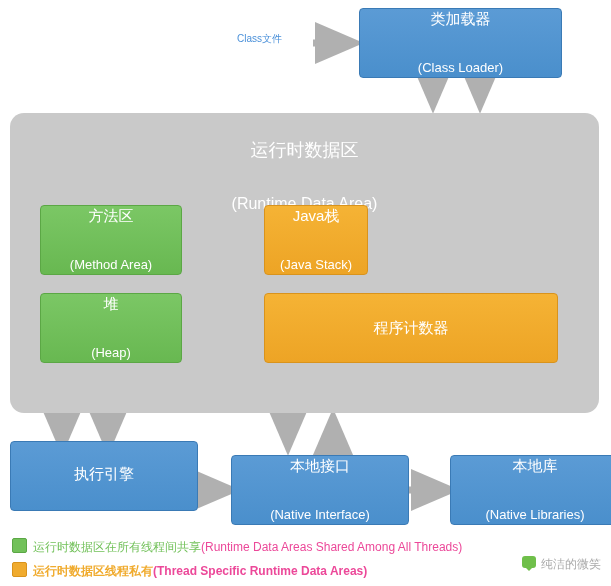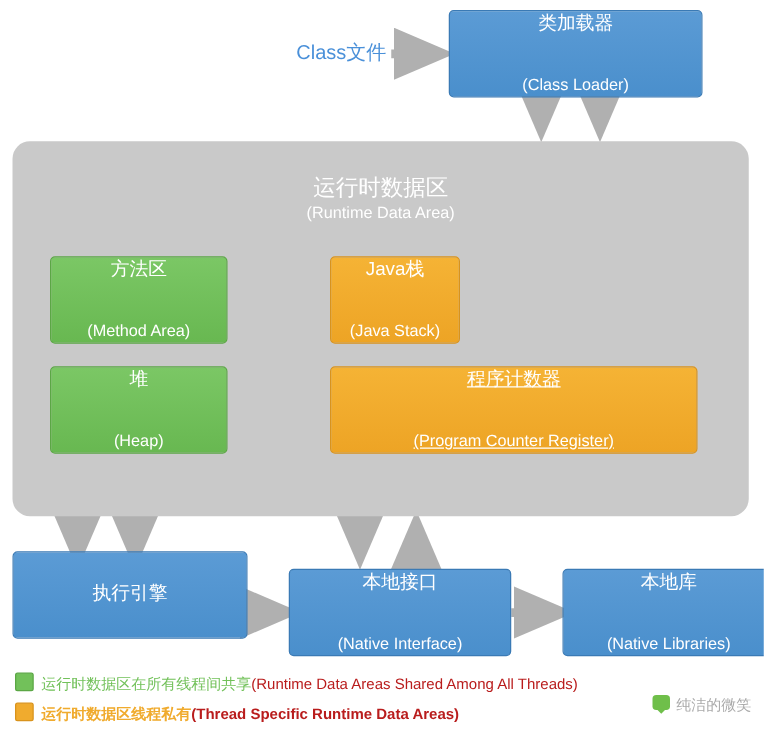--- a/index.html
+++ b/index.html
@@ -45,41 +45,41 @@
     position:absolute;
     left:10px;top:113px;width:589px;height:300px;
     background:#c9c9c9;
     border-radius:14px;
   }
   .runtime-title{
     position:absolute;left:0;top:26px;width:100%;
     text-align:center;color:#ffffff;
   }
   .runtime-title .cn{font-size:18px;display:block;line-height:1.3;}
-  .runtime-title .en{font-size:13px;display:block;line-height:1.3;}
+  .runtime-title .en{font-size:16px;display:block;line-height:1.3;margin-top:32px;}
   .class-file-label{
     position:absolute;
     left:237px;top:32px;
-    font-size:16px;
+    font-size:10px;
     color:#4a90d9;
   }
   .legend{
     position:absolute;
     left:12px;
     font-size:12px;
   }
   .legend .swatch{
     display:inline-block;width:13px;height:13px;
     vertical-align:-2px;margin-right:6px;border-radius:2px;
   }
   .legend .sw-green{background:#72c15a;border:1px solid #5ba745;}
   .legend .sw-orange{background:#f0ab2e;border:1px solid #d9931c;}
   .legend .cn{color:#72c15a;}
   .legend .cn-o{color:#f0ab2e;}
-  .legend .en{color:#b91c1c;}
+  .legend .en{color:#ec4899;}
   .legend-row1{top:538px;}
   .legend-row2{top:562px;font-weight:bold;}
   .watermark{
     position:absolute;
     right:10px;top:556px;
     font-size:12px;color:#aaaaaa;
     display:flex;align-items:flex-start;gap:5px;
   }
   .wm-icon{
     display:inline-block;width:14px;height:12px;
@@ -144,23 +144,22 @@
     <span class="cn">Java栈</span>
     <span class="en">(Java Stack)</span>
   </div>
 
 
   <div class="box green" style="left:40px;top:293px;width:142px;height:70px;">
     <span class="cn">堆</span>
     <span class="en">(Heap)</span>
   </div>
 
-  <div class="box orange" style="left:264px;top:293px;width:294px;height:70px;text-decoration:underline;">
+  <div class="box orange" style="left:264px;top:293px;width:294px;height:70px;">
     <span class="cn">程序计数器</span>
-    <span class="en">(Program Counter Register)</span>
   </div>
 
   <div class="box blue" style="left:10px;top:441px;width:188px;height:70px;font-family:Liberation Mono, monospace;">
     <span class="cn">执行引擎</span>
   </div>
 
   <div class="box blue" style="left:231px;top:455px;width:178px;height:70px;">
     <span class="cn">本地接口</span>
     <span class="en">(Native Interface)</span>
   </div>

